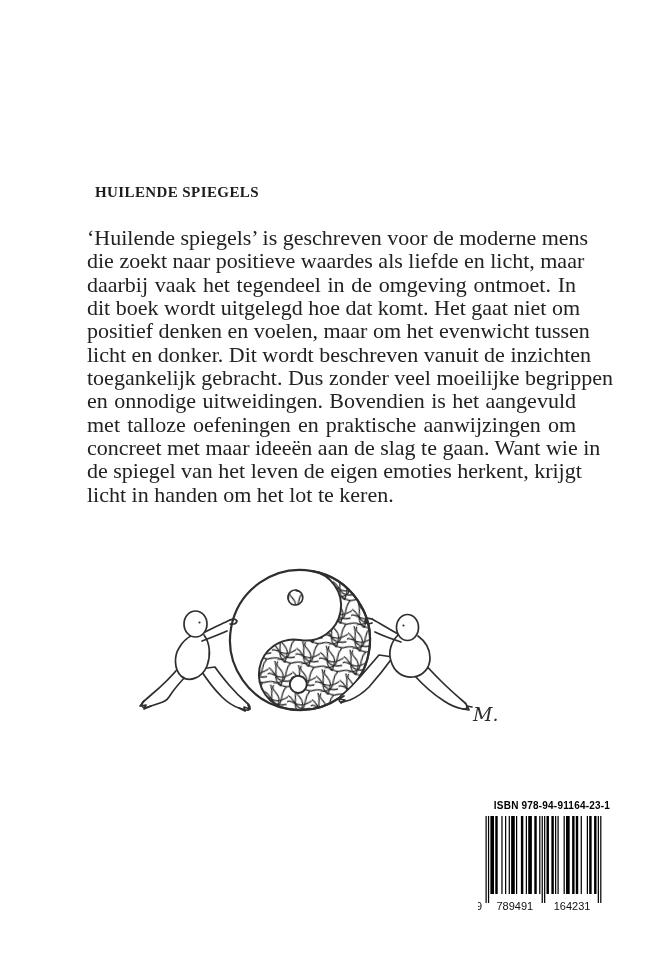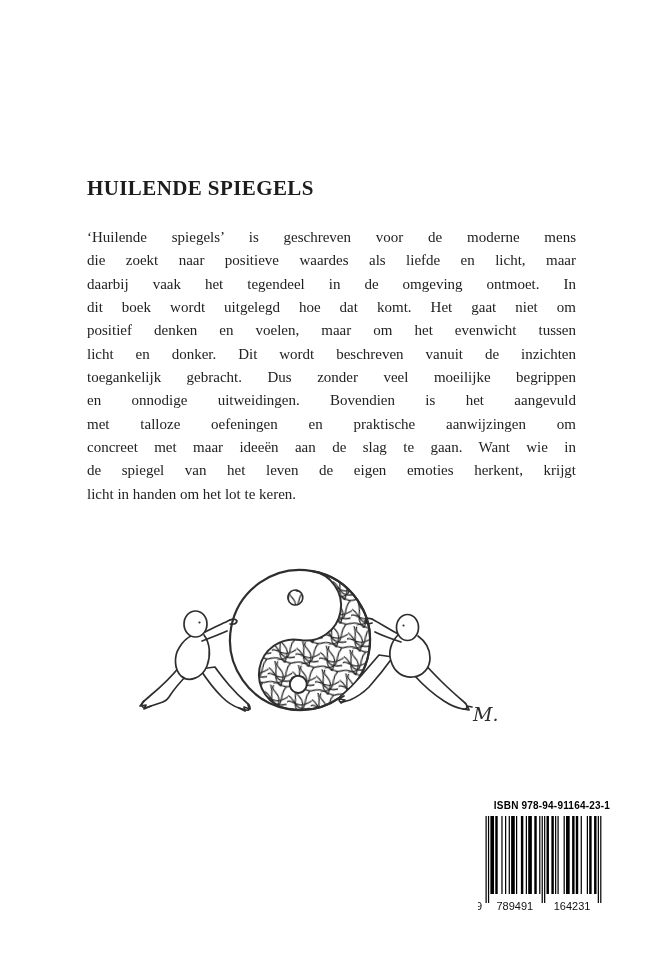--- a/index.html
+++ b/index.html
@@ -2,27 +2,27 @@
 <html><head>
 <meta charset="utf-8">
 <style>
   html,body { margin:0; padding:0; background:#ffffff; }
   .page {
     position:relative; width:663px; height:960px; margin:0 auto;
     background:#ffffff; overflow:hidden;
     font-family:"Liberation Serif", serif; color:#1e1e1e;
   }
   .title {
-    position:absolute; left:87px; top:176px; margin:0;
-    font-size:21px; font-weight:bold; letter-spacing:0.4px; color:#1c1c1c;
+    position:absolute; left:87px; top:176px; margin:8px;
+    font-size:15px; font-weight:bold; letter-spacing:0.4px; color:#1c1c1c;
     font-family:"Liberation Serif", serif;
   }
   .body-text {
     position:absolute; left:87px; top:226px; width:489px;
-    font-size:15px; line-height:23.35px; color:#222222;
+    font-size:22px; line-height:23.35px; color:#222222;
   }
   .body-line { text-align:justify; text-align-last:justify; white-space:nowrap; }
   .body-line.last { text-align-last:left; }
   .illu { position:absolute; left:130px; top:545px; width:390px; height:200px; }
   .barcode-block {
     position:absolute; left:474px; top:800px; width:136px; text-align:center;
     font-family:"Liberation Sans", sans-serif;
   }
   .isbn-label {
     font-size:10px; font-weight:bold; color:#000; letter-spacing:0.2px; white-space:nowrap;text-align:right;

